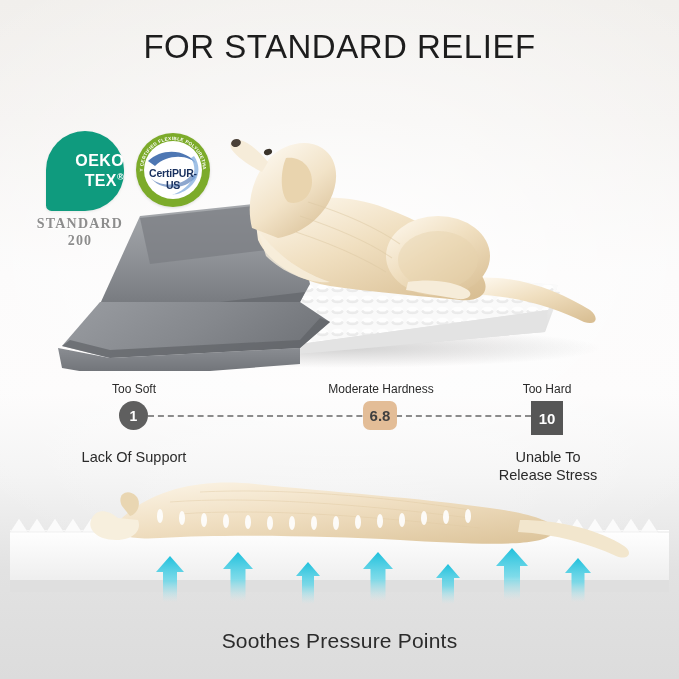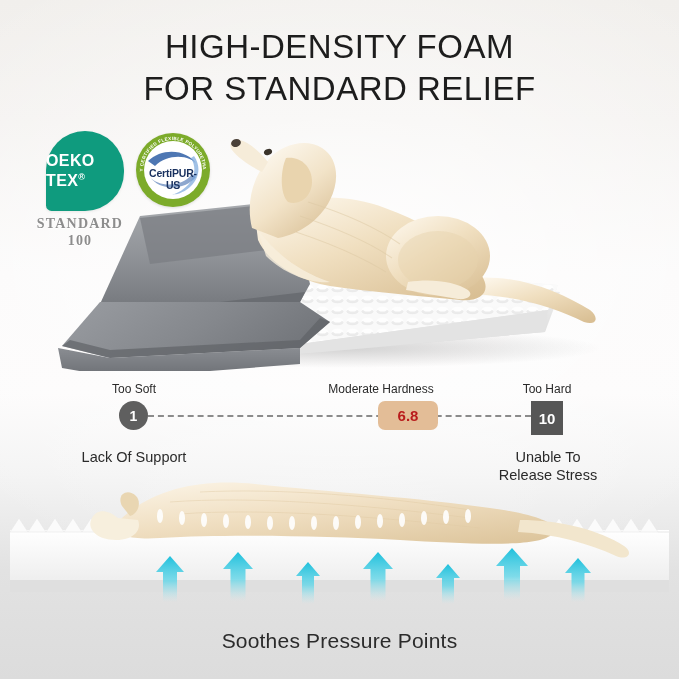--- a/index.html
+++ b/index.html
@@ -32,21 +32,21 @@
   .badges{position:absolute;left:38px;top:131px;width:200px;height:130px;z-index:7;}
 
   .oeko{position:absolute;left:8px;top:0;width:78px;height:80px;}
   .oeko-shape{
     position:absolute;inset:0;background:#0f9b7e;
     border-radius:42px 42px 42px 6px;
     box-shadow:0 1px 3px rgba(0,0,0,.08);
   }
   .oeko-txt{
     position:absolute;inset:0;display:flex;flex-direction:column;
-    align-items:flex-start;justify-content:center;color:#fff;
+    align-items:flex-end;justify-content:center;color:#fff;
     font-size:16px;font-weight:bold;line-height:17px;letter-spacing:.4px;
   }
   .oeko-txt .reg{font-size:9px;vertical-align:super;}
   .oeko-std{
     position:absolute;left:-8px;top:84px;width:100px;text-align:center;
     font-family:"Liberation Serif", serif;color:#8d8d8d;
     font-size:14px;font-weight:bold;line-height:17px;letter-spacing:1.2px;
     text-shadow:0 1px 0 #fff;
   }
 
@@ -81,54 +81,53 @@
     position:absolute;top:68px;text-align:center;color:#2a2a2a;
     font-size:14.5px;line-height:18px;
   }
   .sc-line{
     position:absolute;left:148px;top:35px;width:383px;height:0;
     border-top:2px dashed #8b8b8b;
   }
   .marker{position:absolute;top:21px;display:flex;align-items:center;justify-content:center;
     color:#fff;font-weight:bold;}
   .m1{left:119px;width:29px;height:29px;border-radius:50%;background:#5f5f5f;font-size:14px;}
-  .m68{left:363px;width:60px;height:29px;border-radius:7px;background:#e3bd97;color:#b91c1c;font-size:15px;margin-left:15px;}
+  .m68{left:363px;width:34px;height:29px;border-radius:7px;background:#e3bd97;color:#404040;font-size:15px;}
   .m10{left:531px;width:32px;height:34px;background:#565656;font-size:15px;}
 
   
   .scene{position:absolute;left:0;top:468px;width:679px;height:160px;z-index:4;}
   .caption{
     position:absolute;left:0;top:629px;width:679px;text-align:center;
     color:#2b2b2b;font-size:21px;letter-spacing:.2px;z-index:9;
   }
 </style>
 </head>
 <body>
 
 <div id="page">
 
   <div class="title">
-    <span>HIGH-DENSITY FOAM</span>
     <span>FOR STANDARD RELIEF</span>
   </div>
 
   <div class="badges">
 
     <div class="oeko">
       <div class="oeko-shape"></div>
       <div class="oeko-txt">
         <div>OEKO</div>
         <div>
           <span>TEX</span><span class="reg">®</span>
         </div>
       </div>
     </div>
     <div class="oeko-std">
       <div>STANDARD</div>
-      <div>100</div>
+      <div>200</div>
     </div>
 
     <div class="certipur">
       <div class="cp-ring"></div>
       <div class="cp-inner">
         <svg class="cp-swoosh" viewBox="0 0 58 58">
           <path d="M4 20 C 18 6, 44 8, 53 24 C 47 14, 24 12, 11 25 Z" fill="#2f5fa6" opacity=".85"></path>
           <path d="M52 36 C 40 50, 16 50, 6 36 C 14 46, 38 47, 48 33 Z" fill="#2f5fa6" opacity=".55"></path>
           <path d="M50 15 C 62 32, 48 52, 28 54 C 46 48, 56 32, 47 17 Z" fill="#6fa0d8" opacity=".65"></path>
         </svg>

